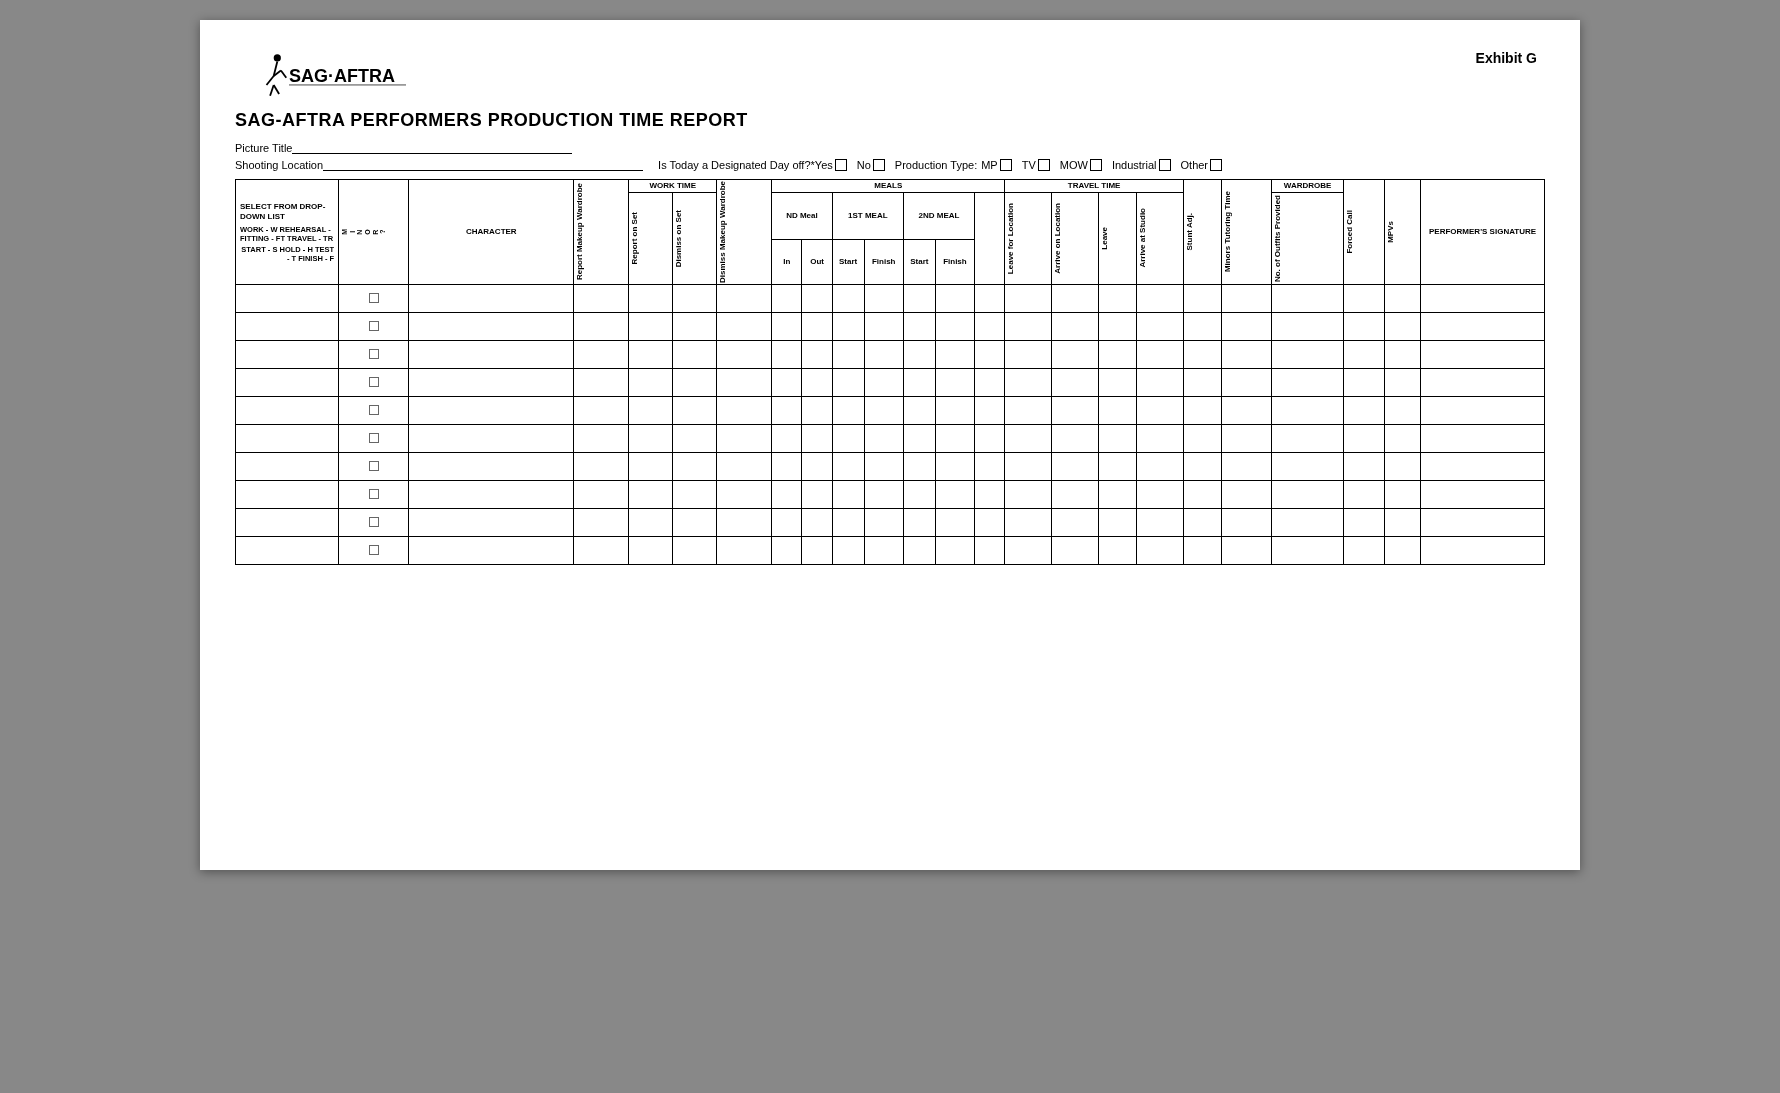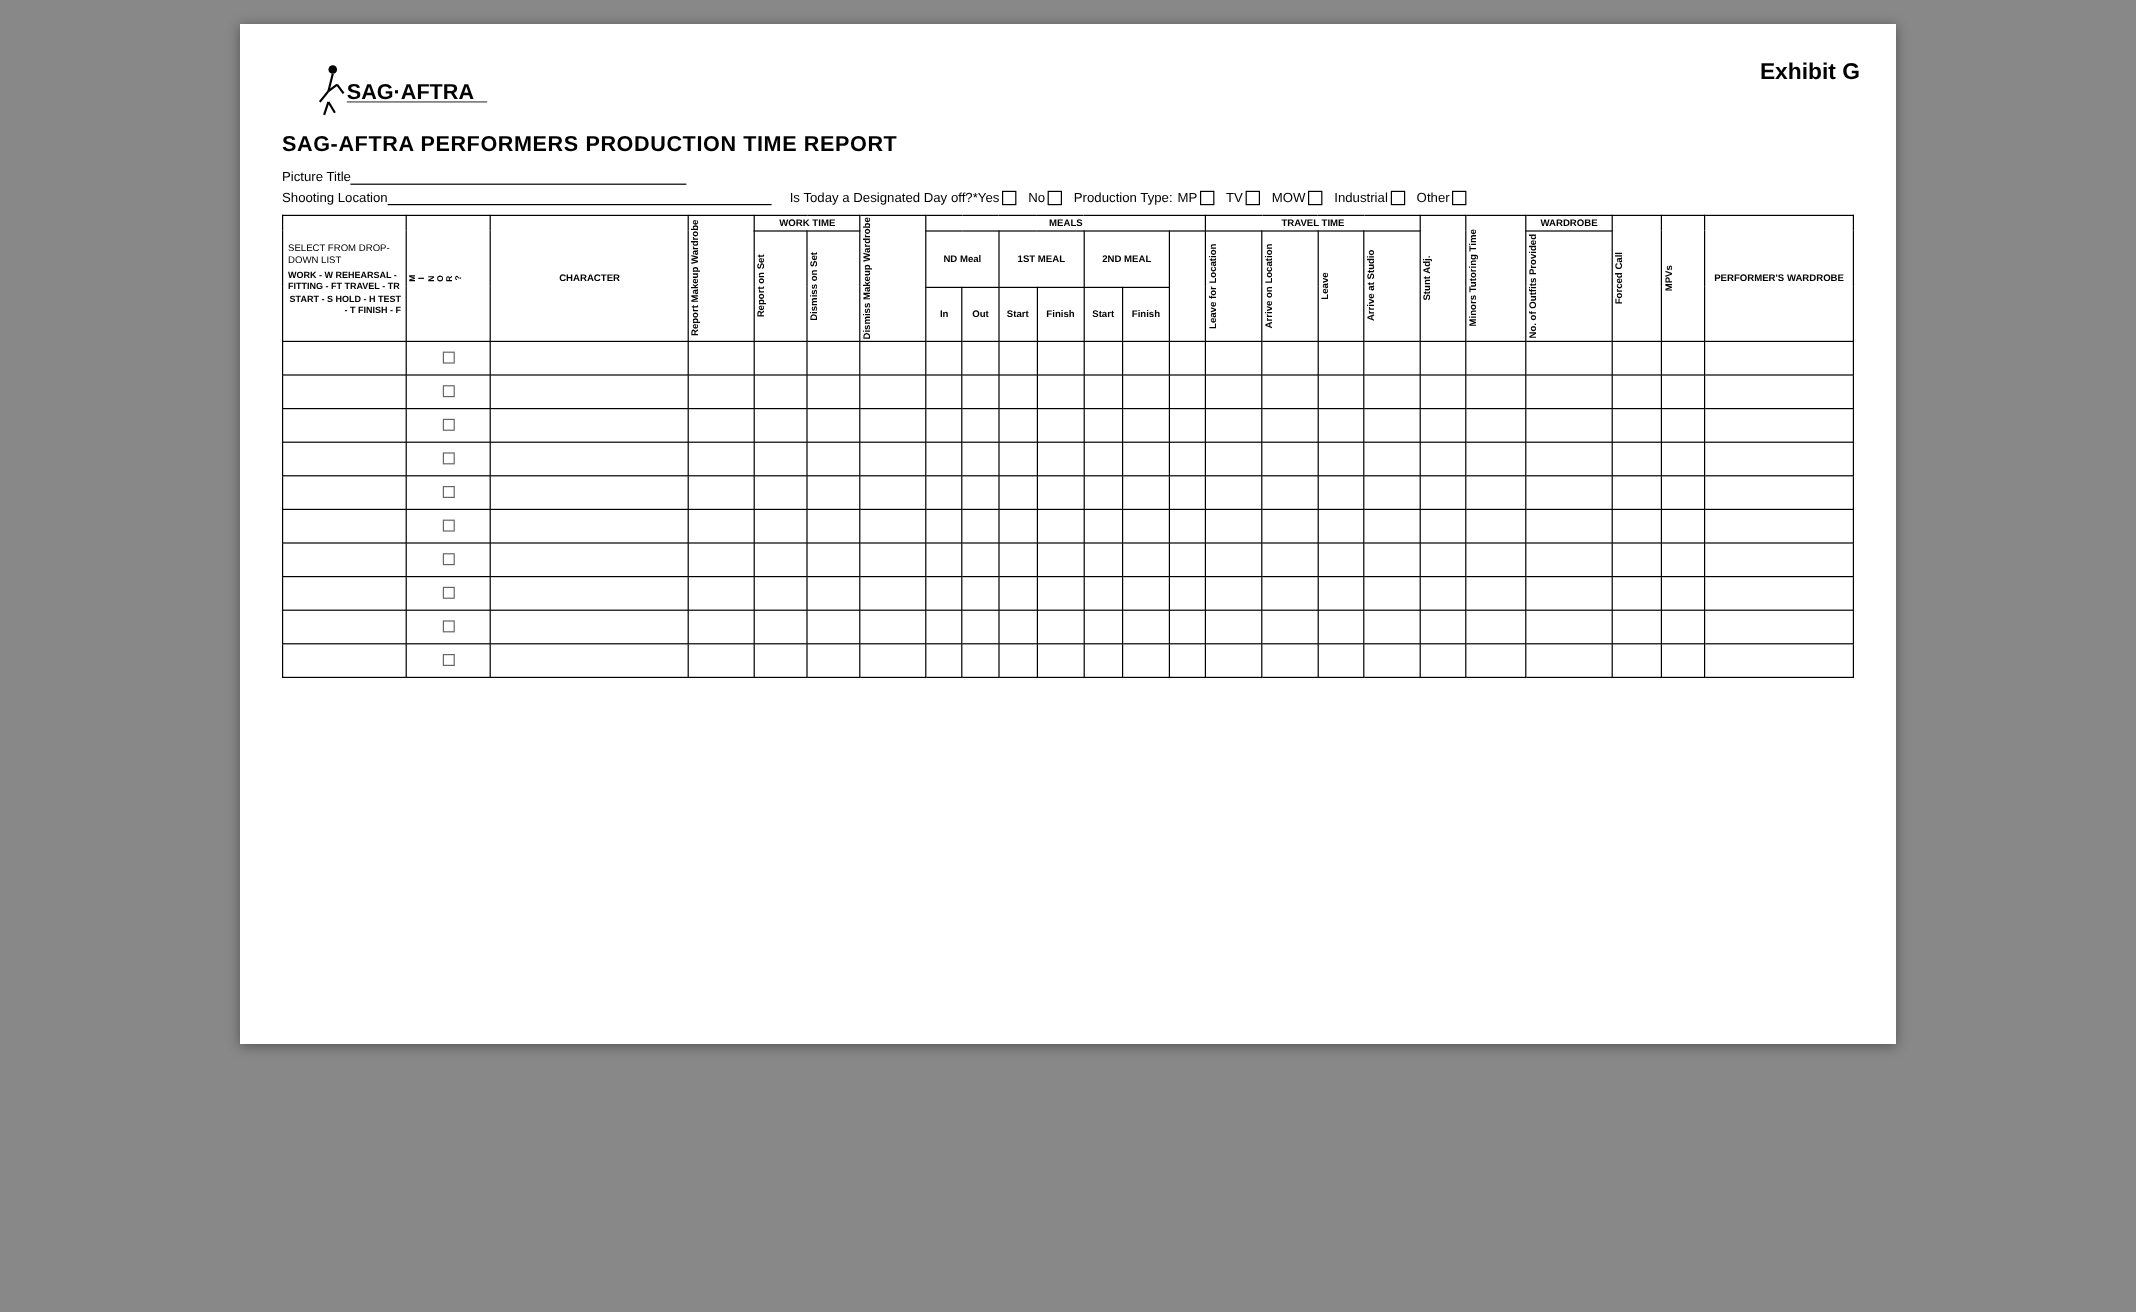--- a/index.html
+++ b/index.html
@@ -35,23 +35,23 @@
       height: 60px;
     }
     .title-text {
       font-size: 18px;
       font-weight: bold;
       letter-spacing: 0.5px;
     }
     .exhibit-g {
       position: absolute;
       top: 30px;
-      right: 30px;
+      right: 43px;
       font-weight: bold;
-      font-size: 19px;
+      font-size: 14px;
     }
     .form-lines {
       margin-top: 5px;
     }
     .form-line {
       display: flex;
       align-items: flex-end;
       margin-bottom: 4px;
       font-size: 11px;
     }
@@ -199,21 +199,21 @@
       </div>
     </div>
   </div>
 
   <table class="main-table">
     <thead>
 
       <tr>
 
         <th rowspan="4" class="col-cast">
-          <div style="text-align:left; font-size:8px; font-weight:normal; padding:2px;">SELECT FROM DROP-DOWN LIST</div>
+          <div style="text-align:left; font-size:8px; font-weight:bold; padding:2px;">SELECT FROM DROP-DOWN LIST</div>
           <div style="text-align:left; font-size:7.5px; padding:1px 2px;"><span>WORK - W    REHEARSAL - FITTING - FT TRAVEL - TR</span></div>
           <div style="text-align:right; font-size:7.5px; padding:1px 2px;"><span>START - S    HOLD - H        TEST - T      FINISH - F</span></div>
         </th>
         <th rowspan="4" class="col-minor">
           <div class="rotated-text minor-col-header">M<br>I<br>N<br>O<br>R<br>?</div>
         </th>
         <th rowspan="4" class="col-char">
           <span>CHARACTER</span>
         </th>
         <th rowspan="4" style="width:40px">
@@ -235,21 +235,21 @@
           <div class="rotated-text">Minors Tutoring Time</div>
         </th>
 
         <th colspan="1">WARDROBE</th>
         <th rowspan="4" style="width:30px">
           <div class="rotated-text">Forced Call</div>
         </th>
         <th rowspan="4" style="width:26px">
           <div class="rotated-text">MPVs</div>
         </th>
-        <th rowspan="4" style="width:90px">PERFORMER'S WARDROBE</th>
+        <th rowspan="4" style="width:90px">PERFORMER'S SIGNATURE</th>
       </tr>
 
       <tr>
         <th rowspan="3" style="width:32px">
           <div class="rotated-text">Report on Set</div>
         </th>
         <th rowspan="3" style="width:32px">
           <div class="rotated-text">Dismiss on Set</div>
         </th>
 

